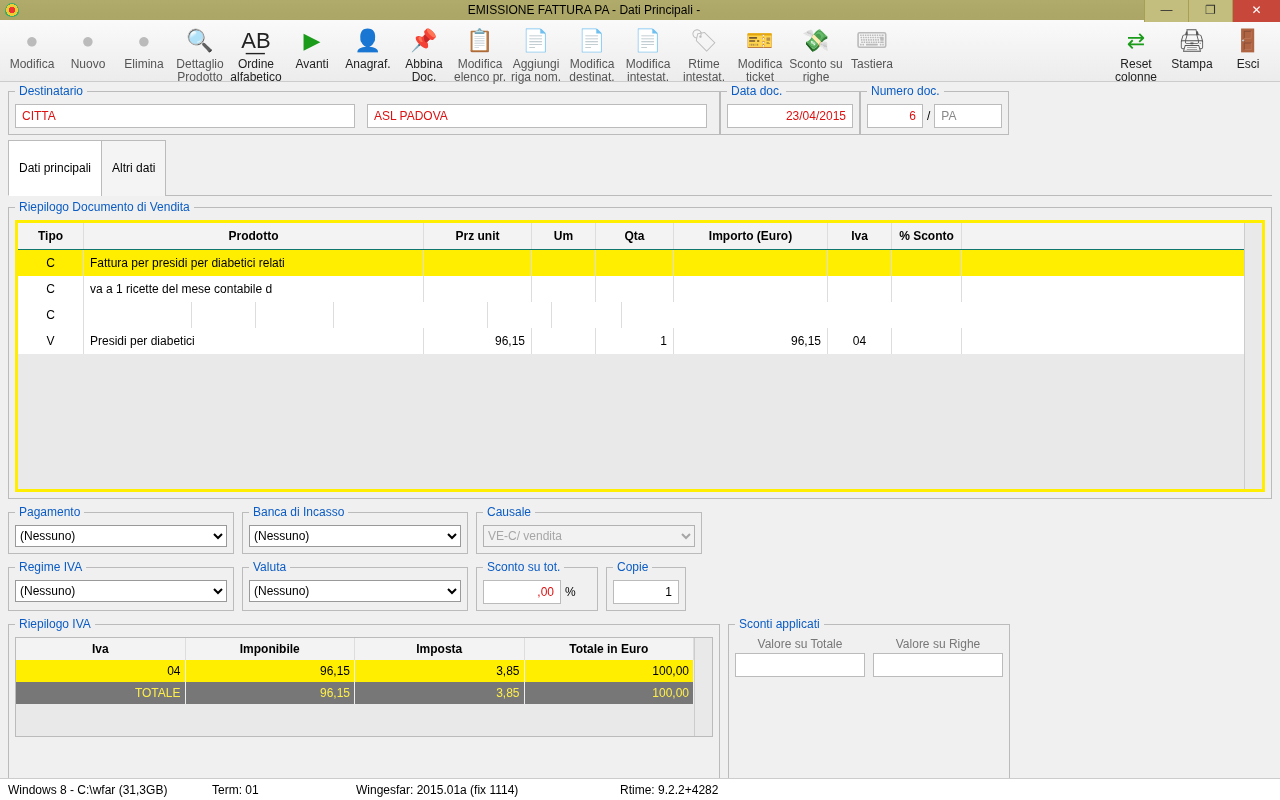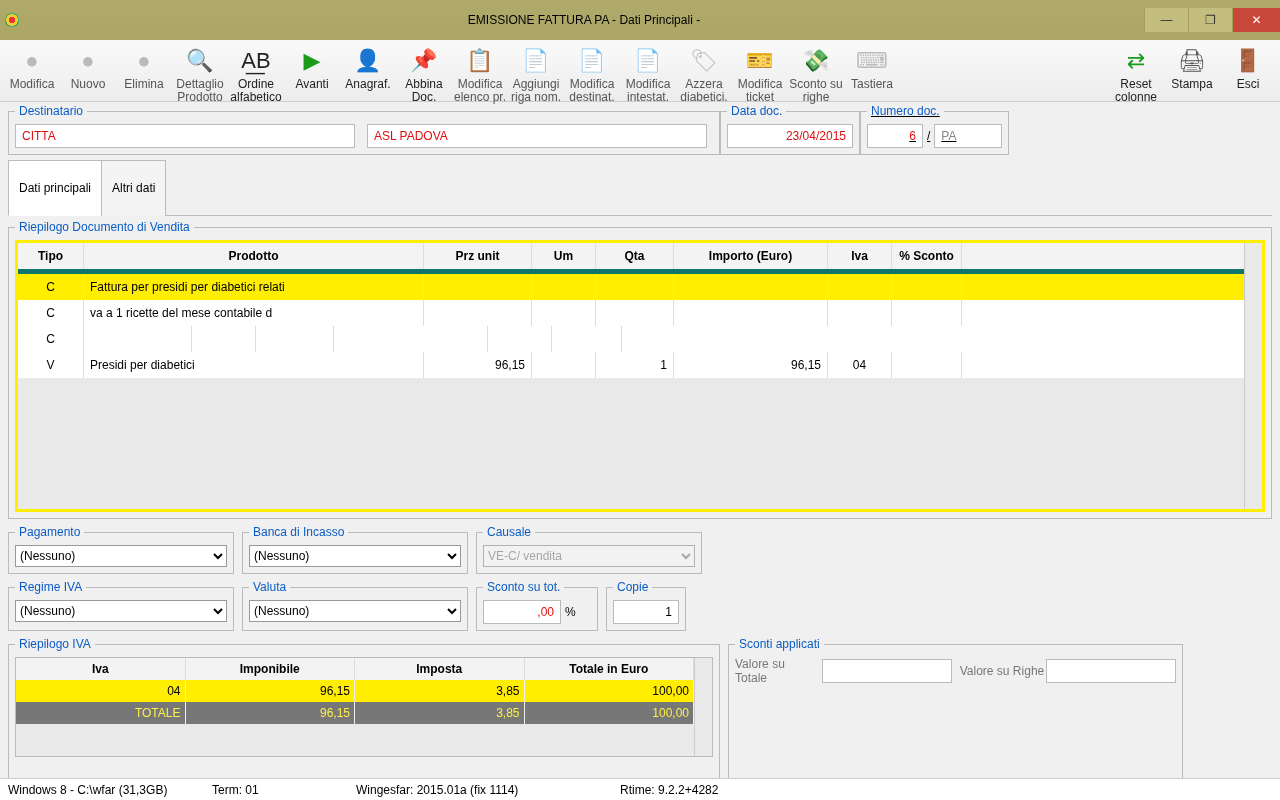--- a/index.html
+++ b/index.html
@@ -1,18 +1,18 @@
 <!DOCTYPE html>
 <html><head>
 <meta charset="utf-8">
 <style>
 * { box-sizing: border-box; margin: 0; padding: 0; font-family: "Segoe UI", Tahoma, sans-serif; font-size: 12px; }
 body { background: #f0f0f0; width: 1280px; height: 800px; overflow: hidden; }
 
-.titlebar { height: 40px; background: linear-gradient(#b0ab6a,#aba566); display:flex; align-items:center; position:relative; }
+.titlebar { height: 20px; background: linear-gradient(#b0ab6a,#aba566); display:flex; align-items:center; position:relative; }
 .titlebar .icon-slot { width:24px; display:flex; justify-content:center; }
 .titlebar-title { flex:1; text-align:center; color:#000; font-size:12px; }
 .win-btns { display:flex; height:24px; }
 .win-btn { width:44px; display:flex; align-items:center; justify-content:center; background:#c3be7d; border-left:1px solid #a69f55; color:#333; font-size:12px;}
 .win-btn.close { background:#c8473b; color:#fff; width:48px;}
 
 .toolbar { height:62px; background: linear-gradient(#fafafa,#ececec); border-bottom:1px solid #ccc; display:flex; align-items:flex-start; padding:2px 4px; gap:0; }
 .tb-btn { width:56px; display:flex; flex-direction:column; align-items:center; justify-content:flex-start; padding-top:2px; color:#555; font-size:11px; text-align:center; line-height:1.1; }
 .tb-btn.enabled { color:#222; }
 .tb-icon { width:34px; height:34px; display:flex; align-items:center; justify-content:center; font-size:22px; color:#bbb; }
@@ -25,31 +25,31 @@
 legend { color:#0b5cc4; font-size:12px; padding:0 4px; }
 
 .row1 { display:flex; margin-bottom:0; }
 .dest-fs { flex:0 0 712px; }
 .dest-inputs { display:flex; gap:12px; }
 .txt { height:24px; border:1px solid #bbb; padding:0 6px; background:#fff; }
 .txt.red { color:#d11; }
 .txt.right { text-align:right; }
 
 .date-fs { width:140px; }
-.num-fs { width:134px;text-decoration:underline; }
+.num-fs { width:134px; }
 .num-inner { display:flex; align-items:center; gap:4px; }
 
 .tabs { display:flex; border-bottom:1px solid #bbb; margin-top:4px; }
 .tab { padding:20px 10px; border:1px solid #bbb; border-bottom:none; background:#f4f4f4; margin-right:-1px; position:relative; top:1px; }
 .tab.active { background:#fff; font-weight:normal; border-bottom:1px solid #fff; }
 
 .riepilogo-fs { margin-top:4px; }
 .grid-wrap { border:3px solid #ffee00; background:#e9e9e9; height:272px; position:relative; display:flex; }
 .grid { flex:1; background:#e9e9e9; }
-.gh { display:flex; background:#f3f3f3; border-bottom:5px solid #0f766e; }
+.gh { display:flex; background:#f3f3f3; border-bottom:1px solid #0f766e; }
 .gh div, .gr div { padding:4px 6px; border-right:1px solid #ddd; height:26px; display:flex; align-items:center; }
 .gh div { font-weight:bold; justify-content:center; }
 .gr { display:flex; background:#fff; }
 .gr.sel { background:#ffee00; }
 .c-tipo{width:66px; justify-content:center;} .c-prod{width:340px;} .c-prz{width:108px; justify-content:flex-end;text-align:center;} .c-um{width:64px; justify-content:center;} .c-qta{width:78px; justify-content:flex-end;} .c-imp{width:154px; justify-content:flex-end;} .c-iva{width:64px; justify-content:center;} .c-sc{width:70px; justify-content:flex-end;}
 .grid-scroll { width:18px; background:#e9e9e9; border-left:1px solid #ccc; }
 
 .row3 { display:flex; gap:8px; margin-top:6px; }
 .fs-small legend { font-size:12px; }
 select.sel { width:100%; height:22px; background:#fff; border:1px solid #999; }
@@ -60,21 +60,21 @@
 .iva-fs { flex:0 0 712px; }
 .iva-grid { border:1px solid #bbb; background:#e9e9e9; height:100px; display:flex;}
 .iva-table{flex:1;}
 .ivh{display:flex;background:#f3f3f3;} .ivh div{flex:1;padding:4px;font-weight:bold;text-align:center;border-right:1px solid #ddd;}
 .ivr{display:flex;} .ivr div{flex:1;padding:4px;text-align:right;border-right:1px solid #eee;}
 .ivr.y{background:#ffee00;} .ivr.tot{background:#777;color:#ffef4a;}
 .iva-scroll{width:18px;background:#e9e9e9;border-left:1px solid #ccc;}
 
 .sconti-fs { flex:0 0 300px; }
 .sconti-inner{display:flex;gap:8px;}
-.sc-col{flex:1;display:flex;align-items:center;gap:2px;}
+.sc-col{flex:1;display:flex;flex-direction:column;align-items:center;gap:2px;}
 .sc-col label{color:#777;}
 
 .statusbar{position:absolute;bottom:0;left:0;right:0;height:22px;background:#fff;border-top:1px solid #ccc;display:flex;align-items:center;padding:0 8px;gap:24px;}
 .statusbar .sseg{min-width:180px;}
 
 .shield-ico{width:14px;height:14px;background:radial-gradient(circle,#e33 30%,#ec3 31% 60%,#3a6 61%);border-radius:50% 50% 50% 50% / 60% 60% 40% 40%;}
 </style>
 </head>
 <body>
 
@@ -134,21 +134,21 @@
     <div class="tb-btn">
       <div class="tb-icon" style="">📄</div>
       <div>Modifica destinat.</div>
     </div>
     <div class="tb-btn">
       <div class="tb-icon" style="">📄</div>
       <div>Modifica intestat.</div>
     </div>
     <div class="tb-btn">
       <div class="tb-icon" style="">🏷</div>
-      <div>Azzera diabetici.</div>
+      <div>Rtime intestat.</div>
     </div>
     <div class="tb-btn">
       <div class="tb-icon" style="">🎫</div>
       <div>Modifica ticket</div>
     </div>
     <div class="tb-btn">
       <div class="tb-icon" style="">💸</div>
       <div>Sconto su righe</div>
     </div>
     <div class="tb-btn">

